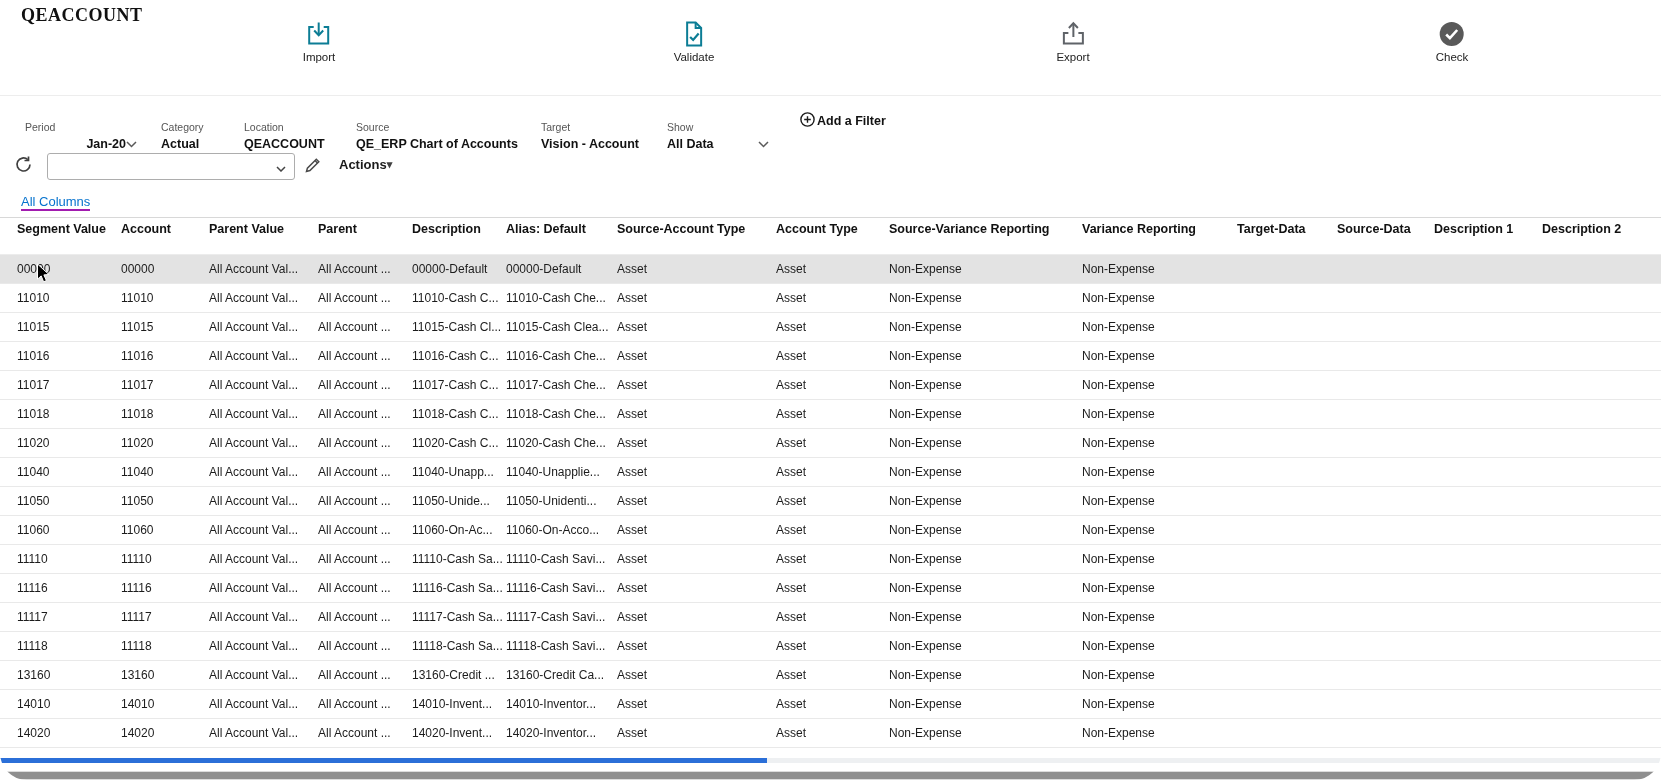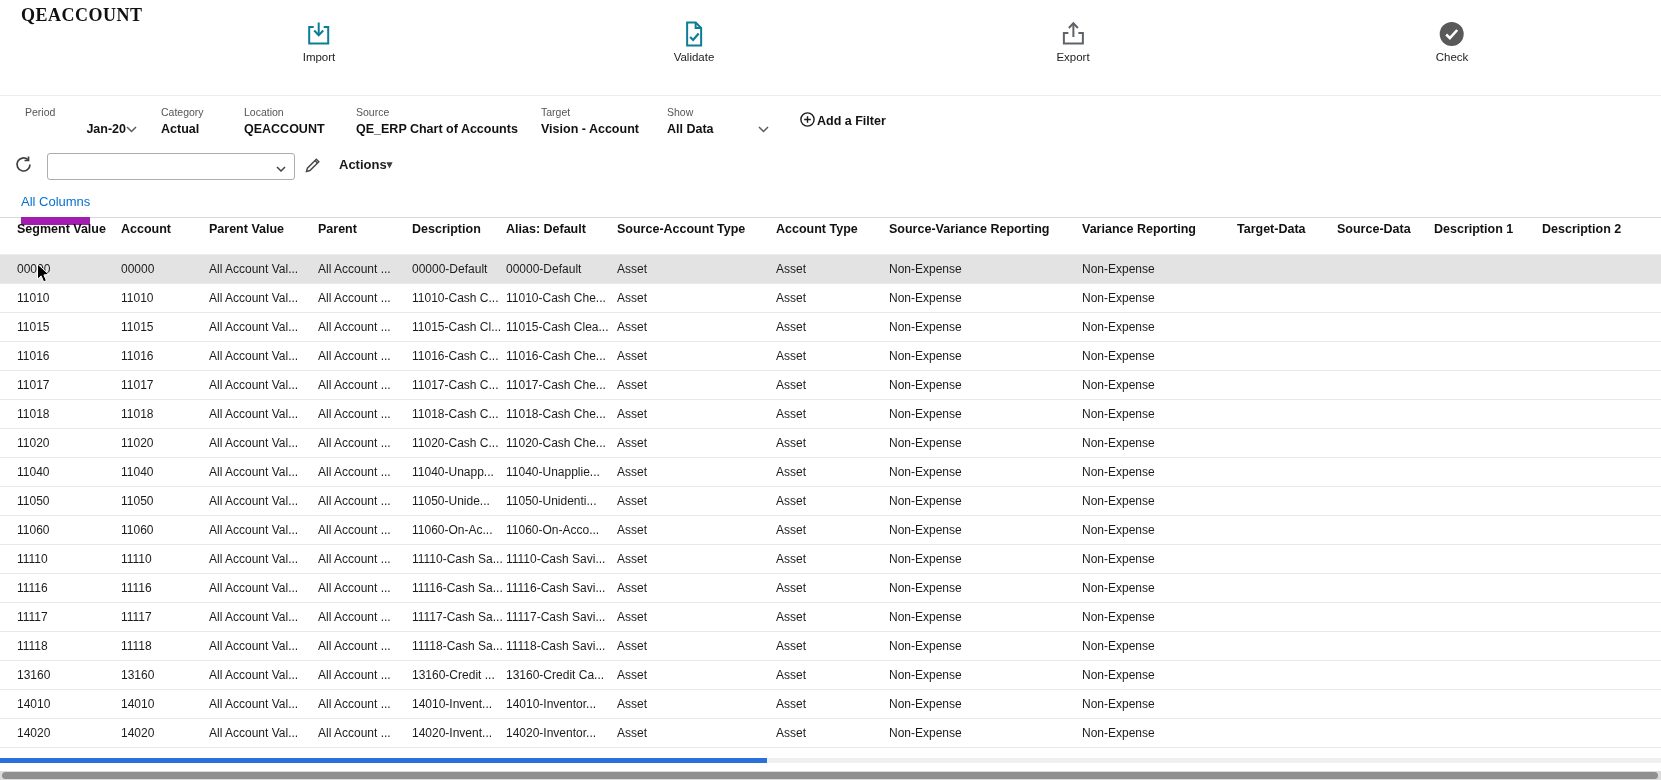--- a/index.html
+++ b/index.html
@@ -1,34 +1,34 @@
 <!DOCTYPE html>
 <html><head>
 <meta charset="utf-8">
 <style>
   * { box-sizing: border-box; }
   html,body { margin:0; padding:0; background:#fff; }
   body { font-family:"Liberation Sans", sans-serif; color:#1a1a1a; }
-  .page { position:relative; width:1661px; height:780px; background:#fff; overflow:hidden; }
+  .page { position:relative; width:1661px; height:780px; background:#fff; overflow:hidden;border-radius:27px; }
 
   
   .page-title { position:absolute; top:5px; left:21px; font-family:"Liberation Serif", serif;
     font-size:18px; font-weight:600; letter-spacing:.5px; color:#111; }
 
   
   .tool { position:absolute; top:20px; transform:translateX(-50%); display:flex; flex-direction:column;
     align-items:center; gap:0; background:none; border:none; padding:0; cursor:pointer; }
   .tool-label { font-size:11.5px; color:#222; }
   .tool-import { left:319px; } .tool-validate { left:694px; }
   .tool-export { left:1073px; } .tool-check { left:1452px; }
   .topbar-divider { position:absolute; top:95px; left:0; width:1661px; height:1px; background:#ededed; }
 
   
   .filter-field { position:absolute; top:106px; }
-  .filter-label { font-size:10.5px; color:#555; margin-bottom:4px; }
+  .filter-label { font-size:10.5px; color:#555; margin-bottom:4px;margin-top:15px; }
   .filter-value { font-size:12.5px; font-weight:bold; color:#111; display:flex; align-items:center; }
   .ff-period { left:25px; width:112px; } .ff-period .filter-value { justify-content:flex-end; }
   .ff-category { left:161px; } .ff-location { left:244px; } .ff-source { left:356px; }
   .ff-target { left:541px; } .ff-show { left:667px; width:102px; }
   .ff-show .filter-value { justify-content:space-between; }
   .add-filter { position:absolute; top:112px; left:800px; display:flex; align-items:center; gap:2px;
     font-size:12.5px; font-weight:bold; color:#111; cursor:pointer; background:none; border:none; padding:0; }
 
   
   .refresh-btn { position:absolute; top:155px; left:13px; width:20px; height:20px; background:none; border:none; padding:0; cursor:pointer; }
@@ -36,22 +36,22 @@
     border-radius:3px; background:#fff; display:flex; align-items:center; justify-content:space-between;
     padding:0 8px; cursor:pointer; }
   .combo-value { font-size:12px; color:#333; }
   .pencil-btn { position:absolute; top:156px; left:303px; width:20px; height:20px; background:none; border:none; padding:0; cursor:pointer; }
   .actions-menu { position:absolute; top:157px; left:339px; display:flex; align-items:center; 
     font-size:13px; font-weight:bold; color:#1a1a1a; background:none; border:none; padding:0; cursor:pointer; }
   .actions-caret { font-size:11px; color:#3f3f3f; }
 
   
   .tabs { position:absolute; top:191px; left:0; width:1661px; height:27px; border-bottom:1px solid #d8d8d8; }
-  .tab { position:absolute; left:21px; top:3px; font-size:13px; color:#0572ce; padding-bottom:8px;
-    border-bottom:8px solid #a21caf; cursor:pointer; line-height:15px; }
+  .tab { position:absolute; left:21px; top:3px; font-size:13px; color:#0572ce; 
+    border-bottom:2px solid #a21caf; cursor:pointer; line-height:15px; }
 
   
   .tablewrap { position:absolute; top:220px; left:0; width:1661px; }
   table { border-collapse:collapse; table-layout:fixed; width:1661px; }
   thead th { font-size:12.5px; font-weight:bold; color:#111; text-align:left; padding:0 8px 16px 0;
     height:34px; border-bottom:1px solid #ececec; white-space:nowrap; overflow:hidden; cursor:pointer; }
   thead th:first-child { padding-left:17px; }
   tbody td { font-size:12px; color:#1c1c1c; padding:0 8px 0 0; height:29px; border-bottom:1px solid #e9e9e9;
     white-space:nowrap; overflow:hidden; }
   tbody td:first-child { padding-left:17px; }

